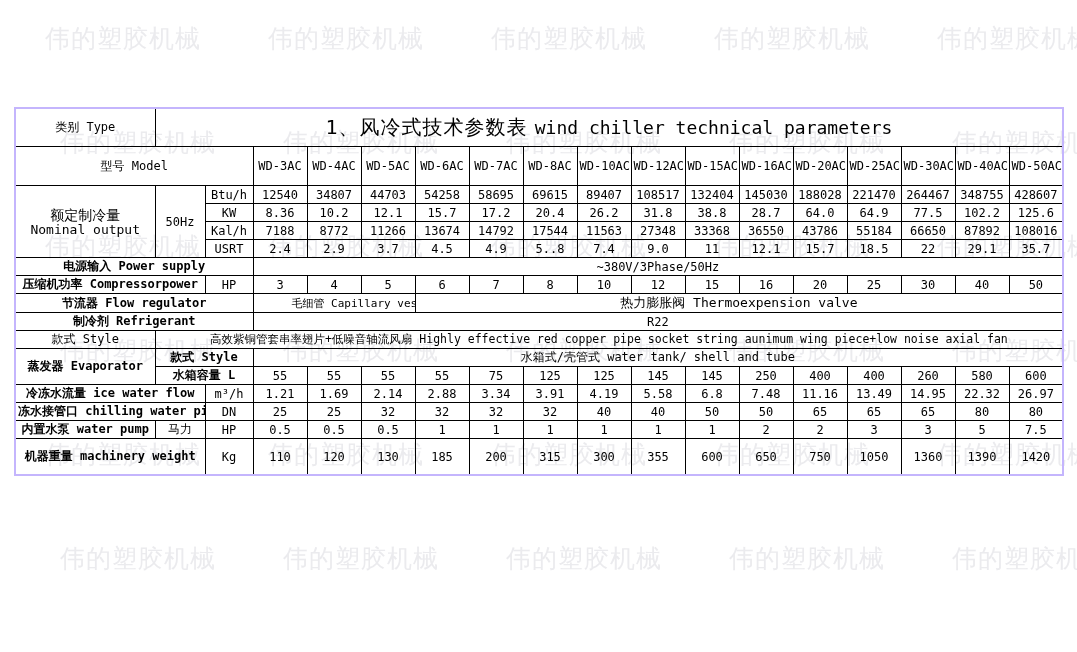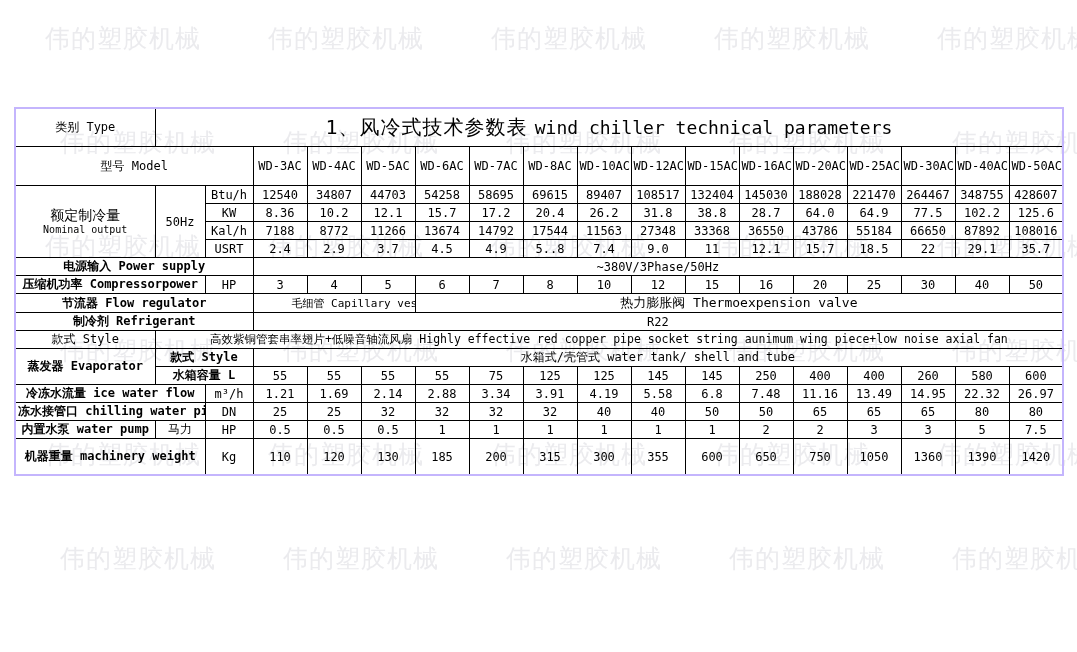--- a/index.html
+++ b/index.html
@@ -15,21 +15,21 @@
                  overflow:hidden;white-space:nowrap;vertical-align:middle;}
   tr.h41 td{height:37px;} tr.h42 td{height:38px;} tr.h21 td{height:17px;}
   tr.h20 td{height:16px;} tr.h39 td{height:35px;}
   td.left{text-align:left;padding-left:6px;}
   td.label{font-size:13px;text-align:left;padding-left:6px;font-weight:bold;}
   td.center-label{font-size:13px;text-align:center;}
   .title-cn{font-size:20px;letter-spacing:1px;}
   .title-en{font-size:18px;}
   .model-cell{font-size:10px;}
   .nominal-cn{font-size:14px;display:block;line-height:15px;}
-  .nominal-en{font-size:10px;display:block;line-height:13px;text-align:center;}
+  .nominal-en{font-size:13px;display:block;line-height:13px;text-align:center;}
   .freq{font-size:15px;}
   tr.sect td{border-top-width:2px;margin-left:48px;}
   .small-label{font-size:12px;}
 </style>
 </head>
 <body>
 
 <div id="page">
   <div id="watermarks">
       <span class="wm" style="left: 45px; top: 22px;">伟的塑胶机械</span>

